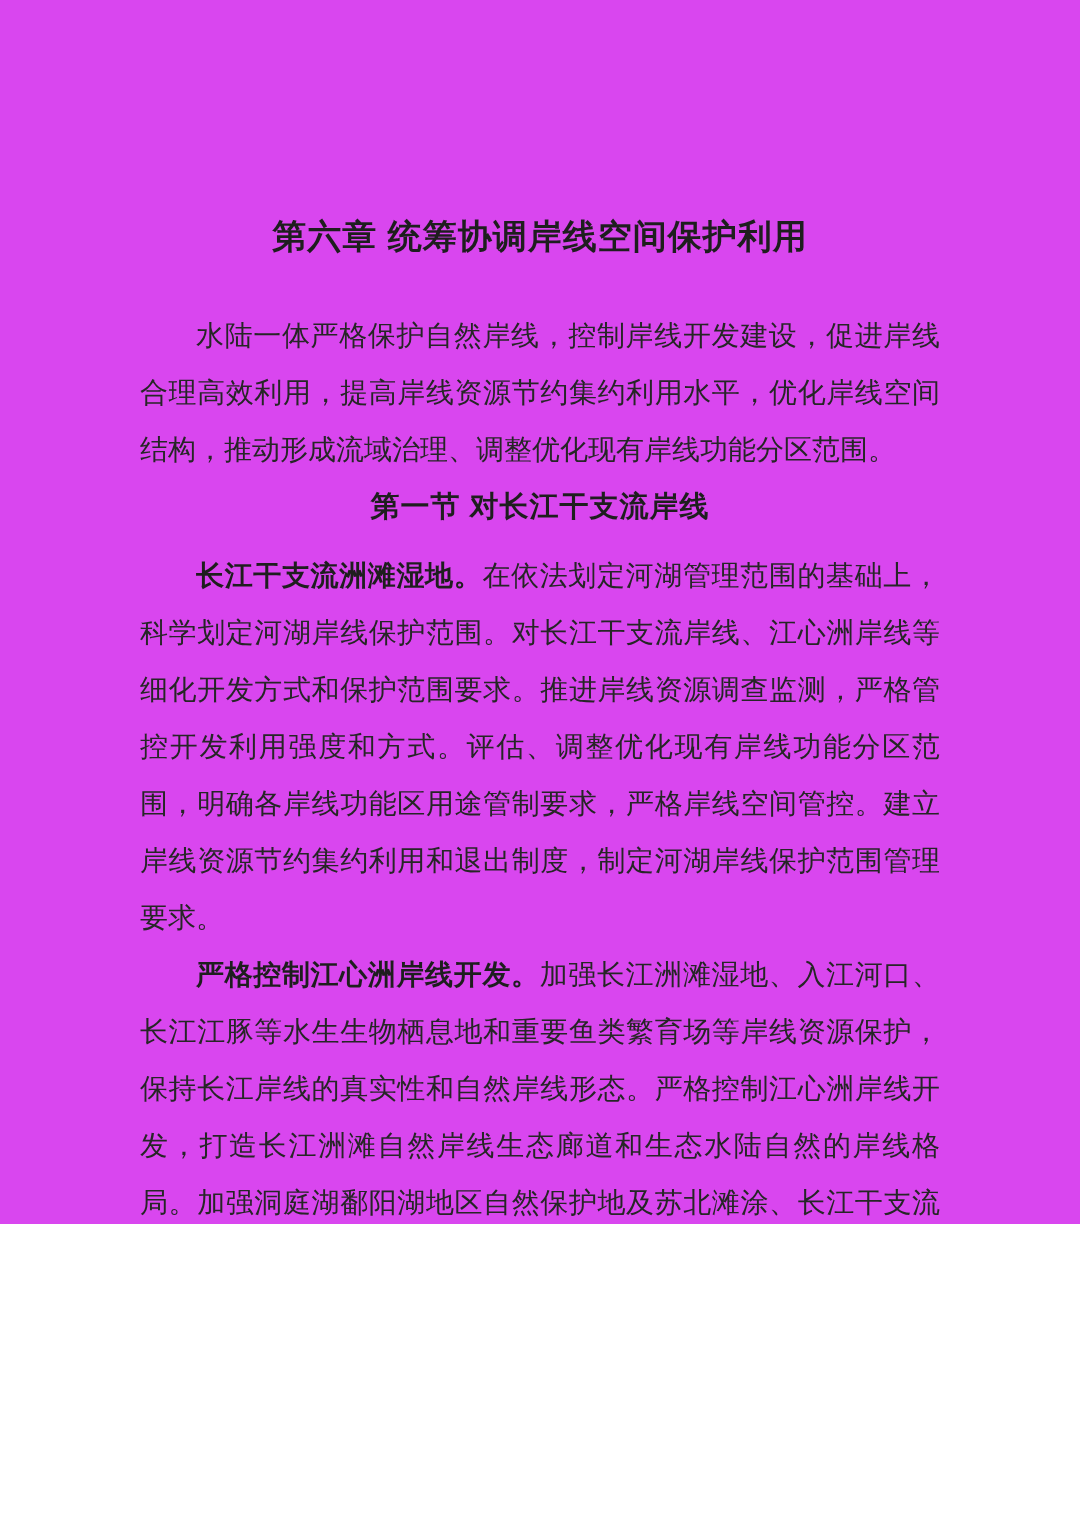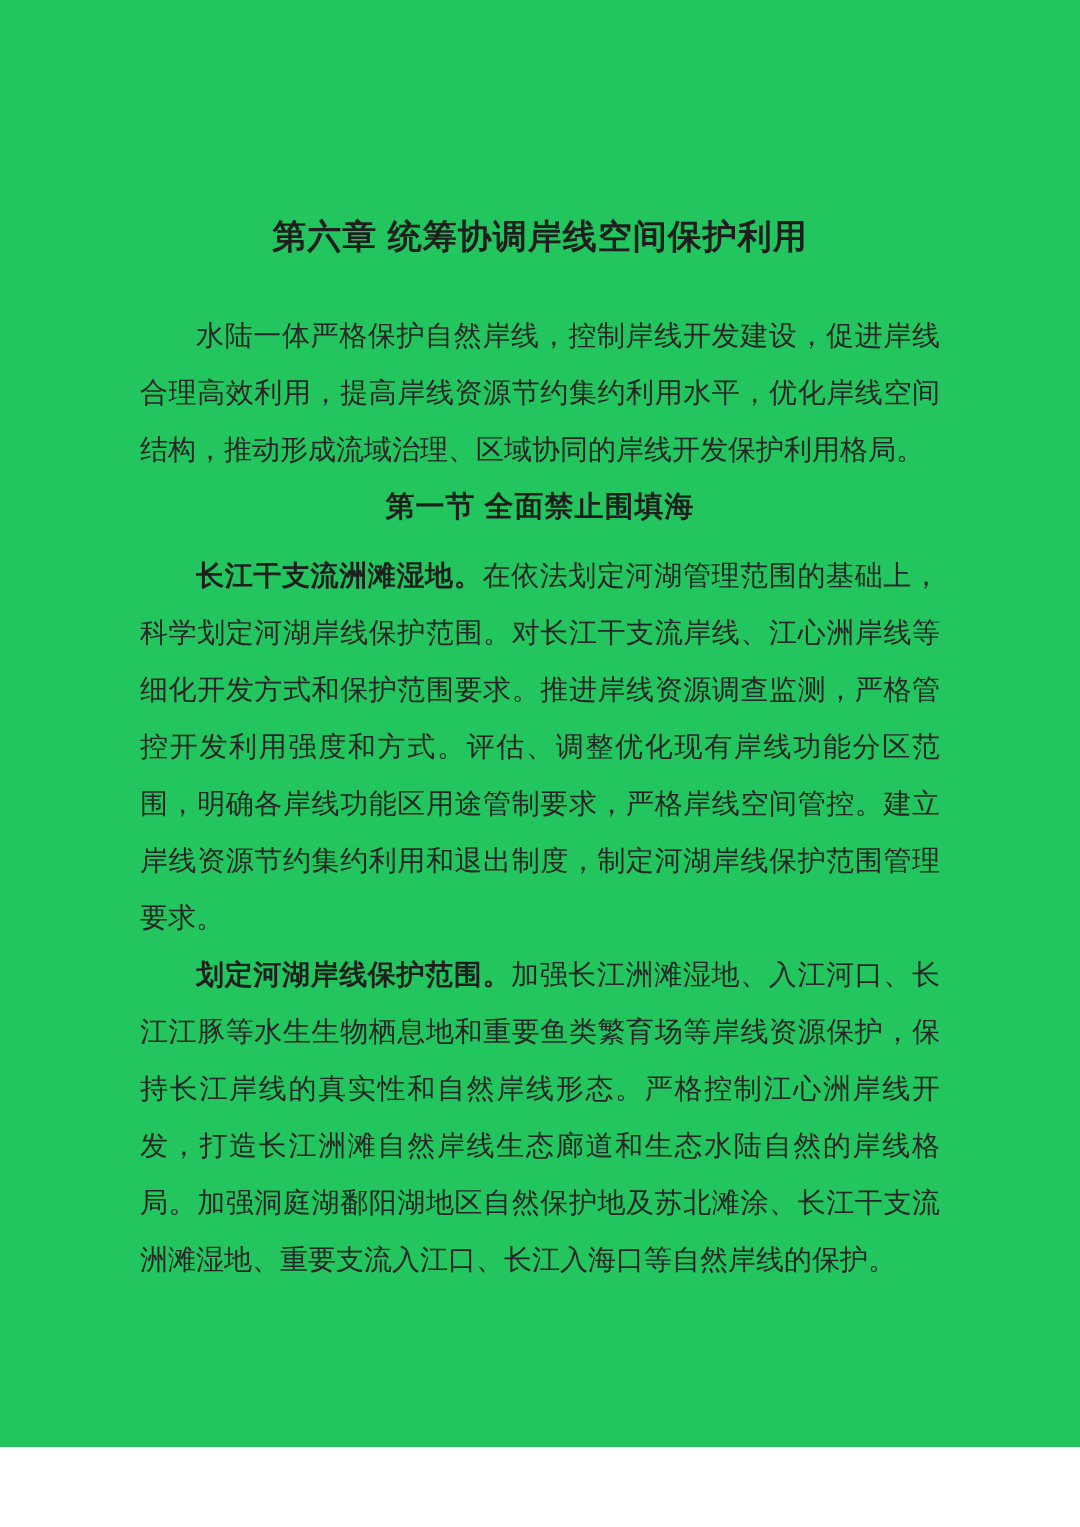--- a/index.html
+++ b/index.html
@@ -3,23 +3,23 @@
 <meta charset="utf-8">
 <style>
   html, body {
     margin: 0;
     padding: 0;
     background: #ffffff;
   }
   .page {
     position: relative;
     width: 1080px;
-    height: 1447px;
+    height: 1224px;
     margin: 0 auto;
-    background: #22c55e;
+    background: #d946ef;
     box-sizing: border-box;
     padding: 212px 140px 0 140px;
     overflow: hidden;
     color: #262626;
   }
   .chapter-title {
     margin: 0;
     text-align: center;
     font-family: "Liberation Sans", "DejaVu Sans", sans-serif;
     font-weight: 700;
@@ -71,23 +71,23 @@
     letter-spacing: 2px;
   }
 </style>
 </head>
 <body>
 
 <div class="page">
 
   <h1 class="chapter-title">第六章 统筹协调岸线空间保护利用</h1>
 
-  <p class="para intro body-text">水陆一体严格保护自然岸线，控制岸线开发建设，促进岸线合理高效利用，提高岸线资源节约集约利用水平，优化岸线空间结构，推动形成流域治理、区域协同的岸线开发保护利用格局。</p>
+  <p class="para intro body-text">水陆一体严格保护自然岸线，控制岸线开发建设，促进岸线合理高效利用，提高岸线资源节约集约利用水平，优化岸线空间结构，推动形成流域治理、调整优化现有岸线功能分区范围。</p>
 
-  <h2 class="section-title">第一节 全面禁止围填海</h2>
+  <h2 class="section-title">第一节 对长江干支流岸线</h2>
 
   <p class="para body-text after-section"><strong class="lead">长江干支流洲滩湿地。</strong><span>在依法划定河湖管理范围的基础上，科学划定河湖岸线保护范围。对长江干支流岸线、江心洲岸线等细化开发方式和保护范围要求。推进岸线资源调查监测，严格管控开发利用强度和方式。评估、调整优化现有岸线功能分区范围，明确各岸线功能区用途管制要求，严格岸线空间管控。建立岸线资源节约集约利用和退出制度，制定河湖岸线保护范围管理要求。</span></p>
 
-  <p class="para body-text"><strong class="lead">划定河湖岸线保护范围。</strong><span>加强长江洲滩湿地、入江河口、长江江豚等水生生物栖息地和重要鱼类繁育场等岸线资源保护，保持长江岸线的真实性和自然岸线形态。严格控制江心洲岸线开发，打造长江洲滩自然岸线生态廊道和生态水陆自然的岸线格局。加强洞庭湖鄱阳湖地区自然保护地及苏北滩涂、长江干支流洲滩湿地、重要支流入江口、长江入海口等自然岸线的保护。</span></p>
+  <p class="para body-text"><strong class="lead">严格控制江心洲岸线开发。</strong><span>加强长江洲滩湿地、入江河口、长江江豚等水生生物栖息地和重要鱼类繁育场等岸线资源保护，保持长江岸线的真实性和自然岸线形态。严格控制江心洲岸线开发，打造长江洲滩自然岸线生态廊道和生态水陆自然的岸线格局。加强洞庭湖鄱阳湖地区自然保护地及苏北滩涂、长江干支流洲滩湿地、重要支流入江口、长江入海口等自然岸线的保护。</span></p>
 
 
 
 </div>
 
 </body></html>

